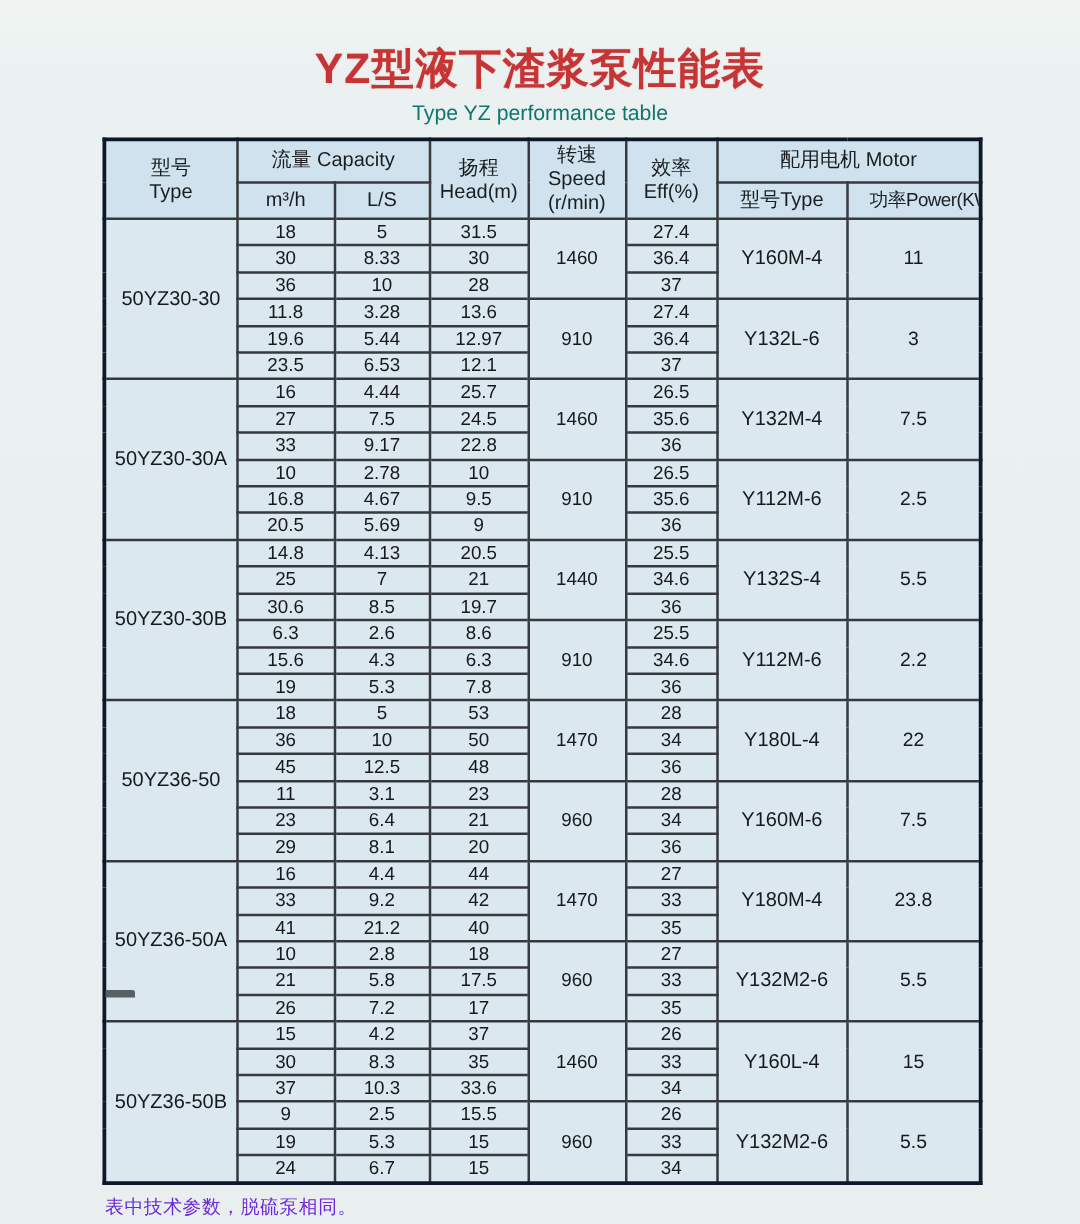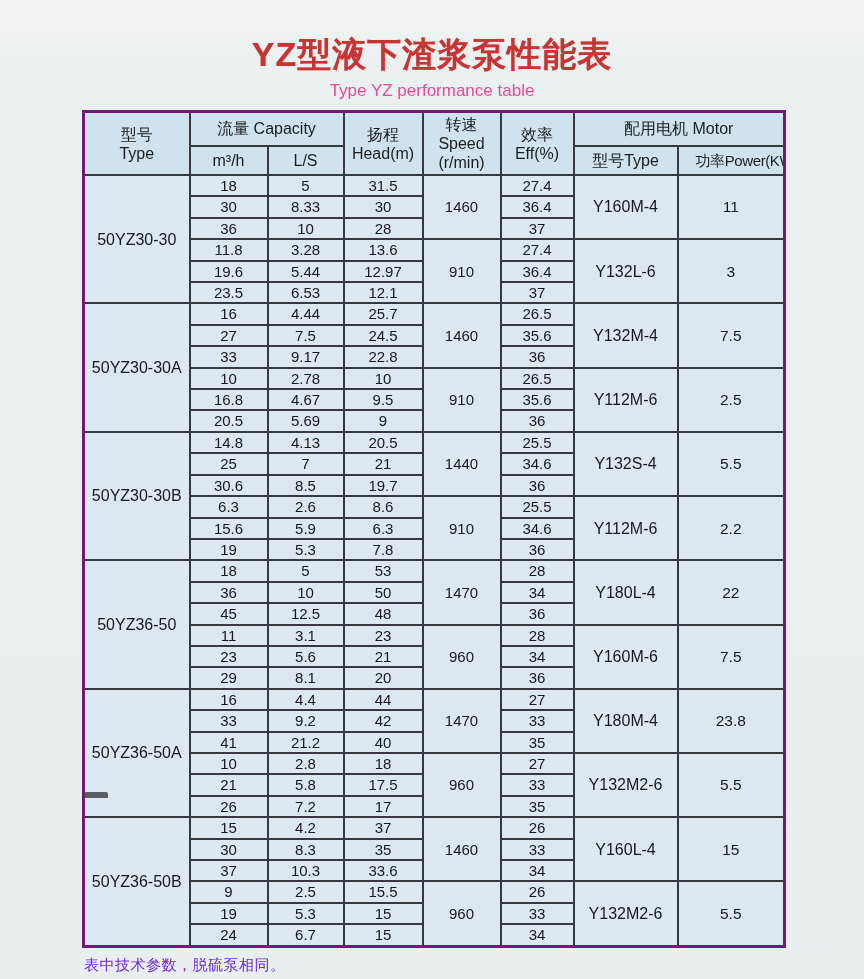--- a/index.html
+++ b/index.html
@@ -17,30 +17,30 @@
     margin: 0; padding-top: 32px;
     text-align: center;
     font-size: 34px; font-weight: bold;
     color: #c63434;
     letter-spacing: 1px;
     text-shadow: 0 0 1px rgba(198,52,52,.45);
   }
   .subtitle {
     text-align: center;
     font-size: 17px;
-    color: #ec4899;
+    color: #0f766e;
     margin-top: 3px;
   }
   table.perf {
     border-collapse: collapse;
     table-layout: fixed;
     margin: 9px 0 0 82px;
     width: 701px;
     background: #d9e7f0;
-    border: 3px solid #701a75;
+    border: 3px solid #0f172a;
   }
   .perf th, .perf td {
     border: 2px solid #363a3e;
     text-align: center;
     vertical-align: middle;
     padding: 0;
     overflow: hidden;
     white-space: nowrap;
   }
   .perf thead th {
@@ -239,21 +239,21 @@
           <td>6.3</td>
           <td>2.6</td>
           <td>8.6</td>
           <td rowspan="3">910</td>
           <td>25.5</td>
           <td rowspan="3" class="motor-cell">Y112M-6</td>
           <td rowspan="3" class="power-cell">2.2</td>
         </tr>
         <tr>
           <td>15.6</td>
-          <td>5.9</td>
+          <td>4.3</td>
           <td>6.3</td>
           <td>34.6</td>
         </tr>
         <tr>
           <td>19</td>
           <td>5.3</td>
           <td>7.8</td>
           <td>36</td>
         </tr>
         <tr>
@@ -282,21 +282,21 @@
           <td>11</td>
           <td>3.1</td>
           <td>23</td>
           <td rowspan="3">960</td>
           <td>28</td>
           <td rowspan="3" class="motor-cell">Y160M-6</td>
           <td rowspan="3" class="power-cell">7.5</td>
         </tr>
         <tr>
           <td>23</td>
-          <td>5.6</td>
+          <td>6.4</td>
           <td>21</td>
           <td>34</td>
         </tr>
         <tr>
           <td>29</td>
           <td>8.1</td>
           <td>20</td>
           <td>36</td>
         </tr>
         <tr>

